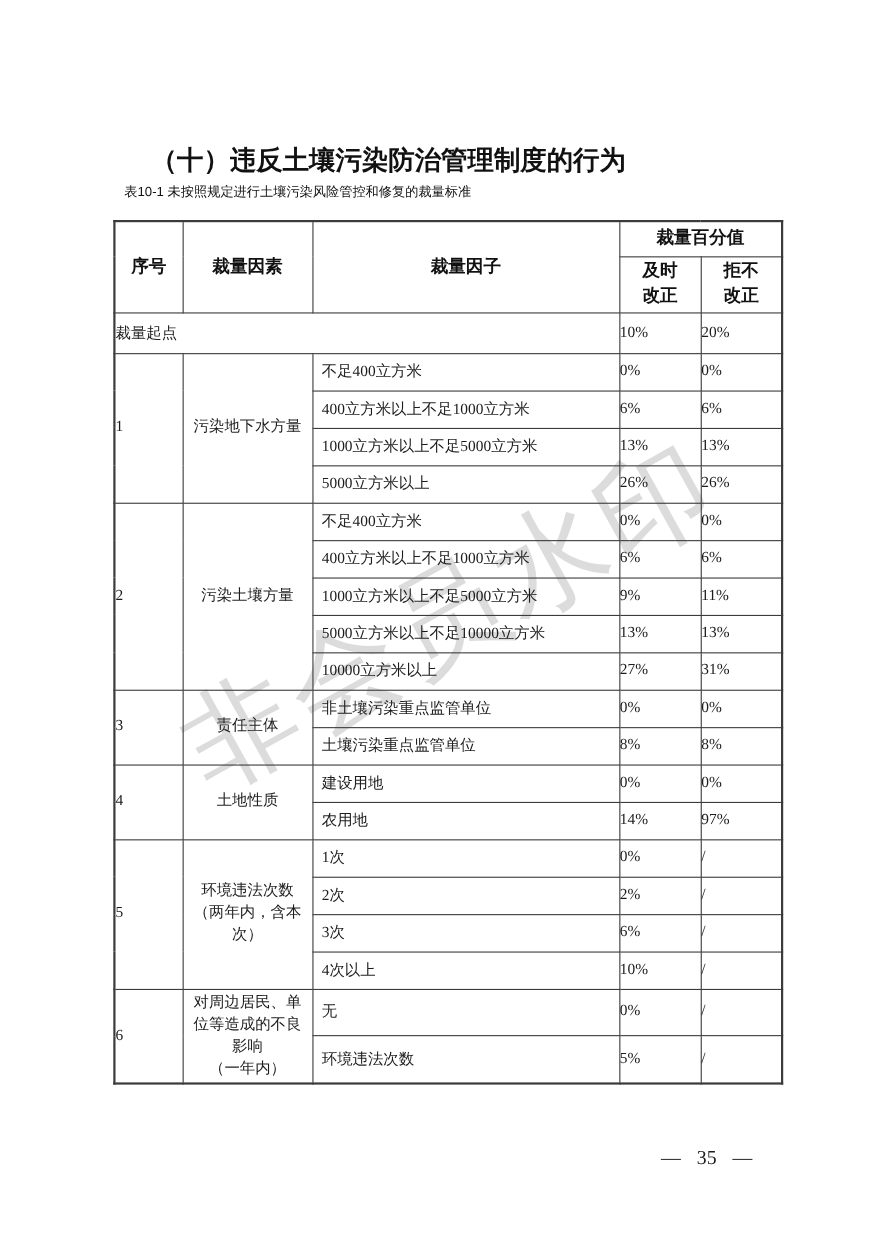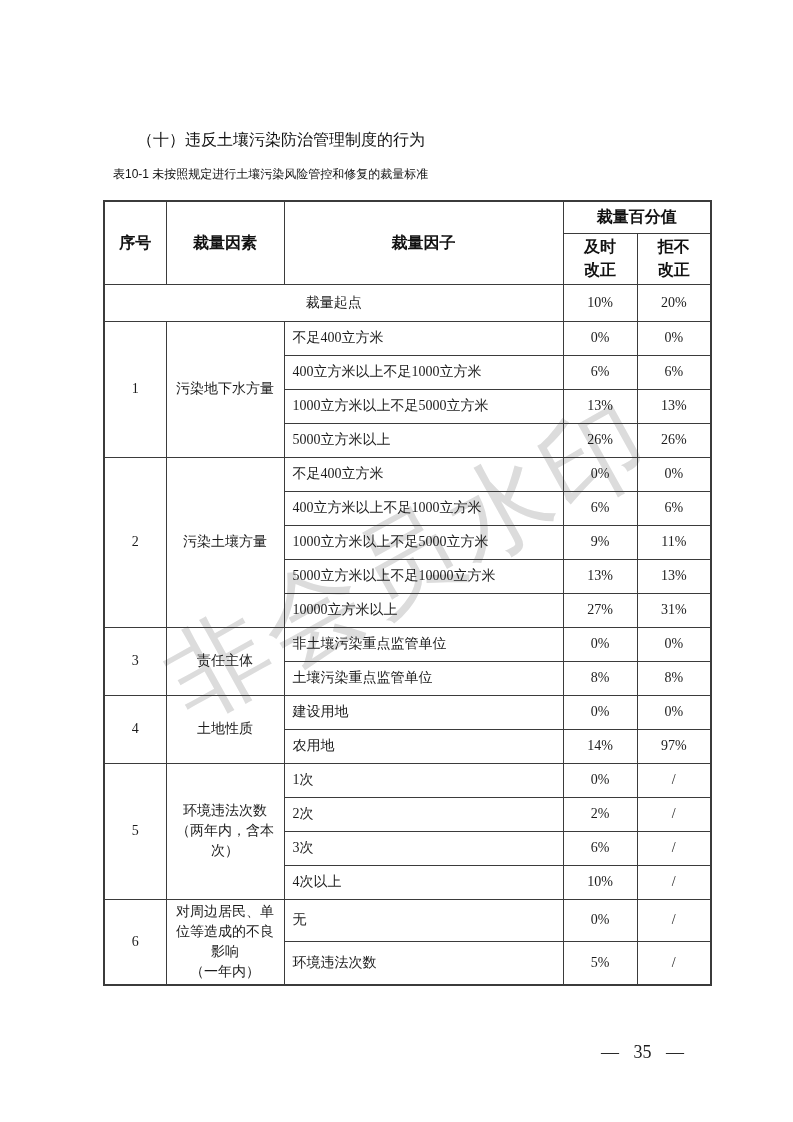--- a/index.html
+++ b/index.html
@@ -21,22 +21,22 @@
     letter-spacing:5px;
     color:#dcdcdc;
     white-space:nowrap;
     z-index:0;
     user-select:none;
   }
   .heading {
     position:absolute;
     left:137px; top:130px;
     font-family:"Liberation Sans", sans-serif;
-    font-weight:normal;
-    font-size:16px;
+    font-weight:bold;
+    font-size:24px;
     color:#111;
     z-index:1;
   }
   .table-title {
     position:absolute;
     left:113px; top:166px;
     font-family:"Liberation Sans", sans-serif;
     font-weight:400;
     font-size:12px;
     color:#111;
@@ -71,21 +71,21 @@
     font-family:"Liberation Serif", "DejaVu Serif", serif;
     font-size:14px;
     color:#1c1c1c;
   }
   .h-head1 { height:32px; }
   .h-head2 { height:51px; }
   .h-head2 th { border-bottom-width:2px; }
   .h-base  { height:37px; }
   .h-sub   { height:34px; }
   .h-sub6  { height:36px; }
-  td.c   { text-align:center; }
+  td.c   { text-align:left; }
   td.sub { text-align:left; padding:0 6px 0 8px; }
   td.factor {
     text-align:center;
     white-space:pre-line;
     line-height:20px;
     padding:2px 4px;
   }
   td.pct { font-size:13.5px; }
   .page-number {
     position:absolute;

